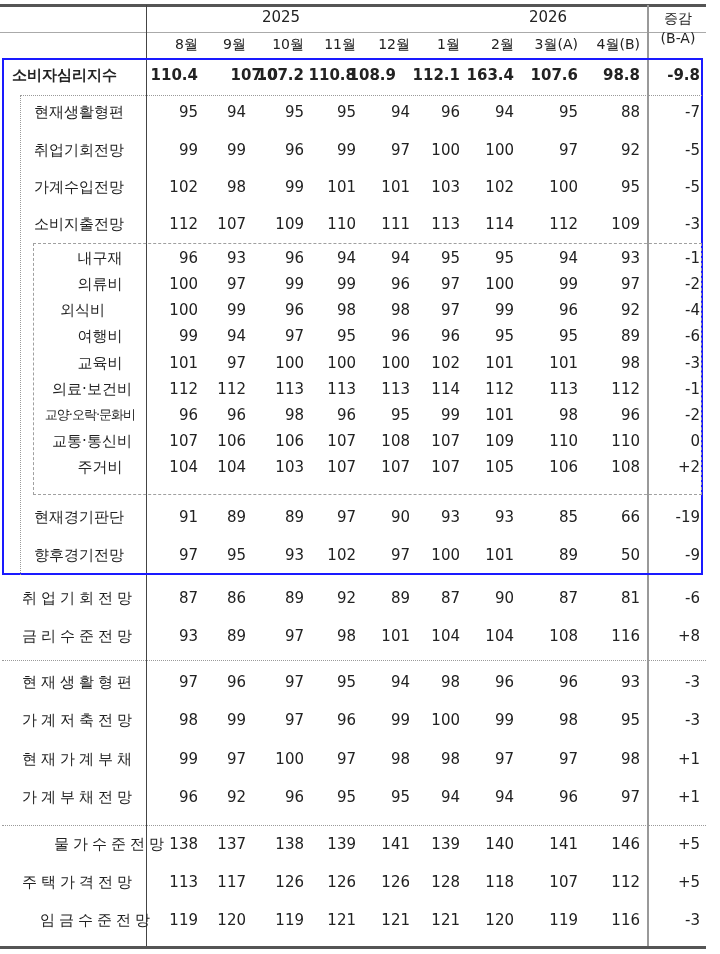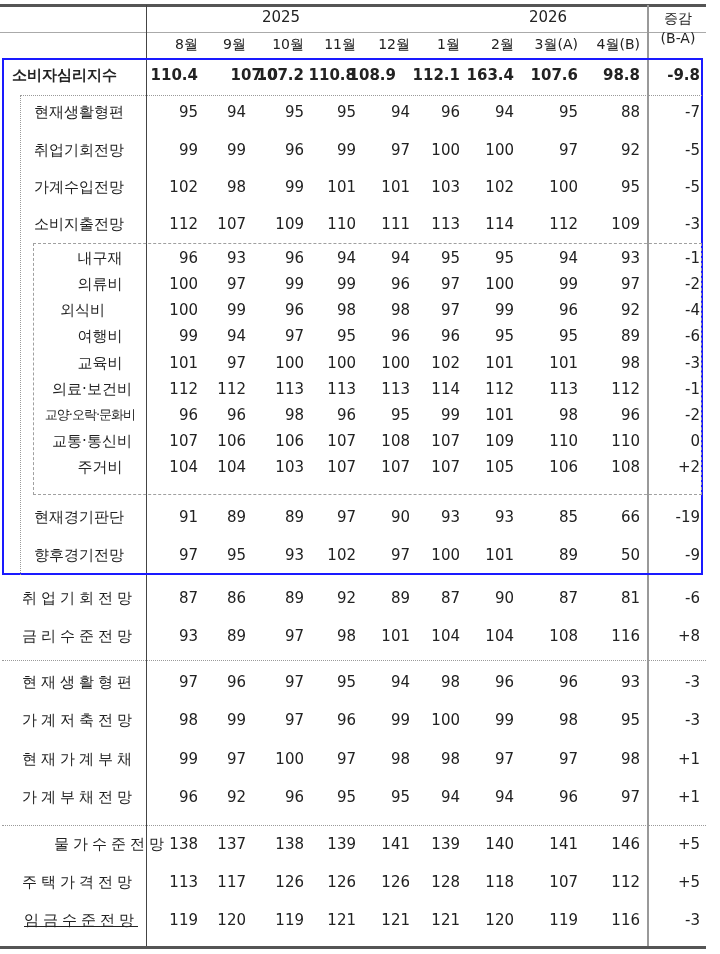--- a/index.html
+++ b/index.html
@@ -363,21 +363,21 @@
       <div class="v" style="left: 250px; width: 54px;">126</div>
       <div class="v" style="left: 304px; width: 52px;">126</div>
       <div class="v" style="left: 358px; width: 52px;">126</div>
       <div class="v" style="left: 410px; width: 50px;">128</div>
       <div class="v" style="left: 462px; width: 52px;">118</div>
       <div class="v" style="left: 516px; width: 62px;">107</div>
       <div class="v" style="left: 578px; width: 62px;">112</div>
       <div class="v" style="left: 650px; width: 50px;">+5</div>
     </div>
     <div class="row" style="top: 911px;">
-      <div class="lbl" style="left: 24px; letter-spacing: 4px; text-decoration: underline;">임금수준전망</div>
+      <div class="lbl" style="left: 40px; letter-spacing: 4px;">임금수준전망</div>
       <div class="v" style="left: 146px; width: 52px;">119</div>
       <div class="v" style="left: 196px; width: 50px;">120</div>
       <div class="v" style="left: 250px; width: 54px;">119</div>
       <div class="v" style="left: 304px; width: 52px;">121</div>
       <div class="v" style="left: 358px; width: 52px;">121</div>
       <div class="v" style="left: 410px; width: 50px;">121</div>
       <div class="v" style="left: 462px; width: 52px;">120</div>
       <div class="v" style="left: 516px; width: 62px;">119</div>
       <div class="v" style="left: 578px; width: 62px;">116</div>
       <div class="v" style="left: 650px; width: 50px;">-3</div>

